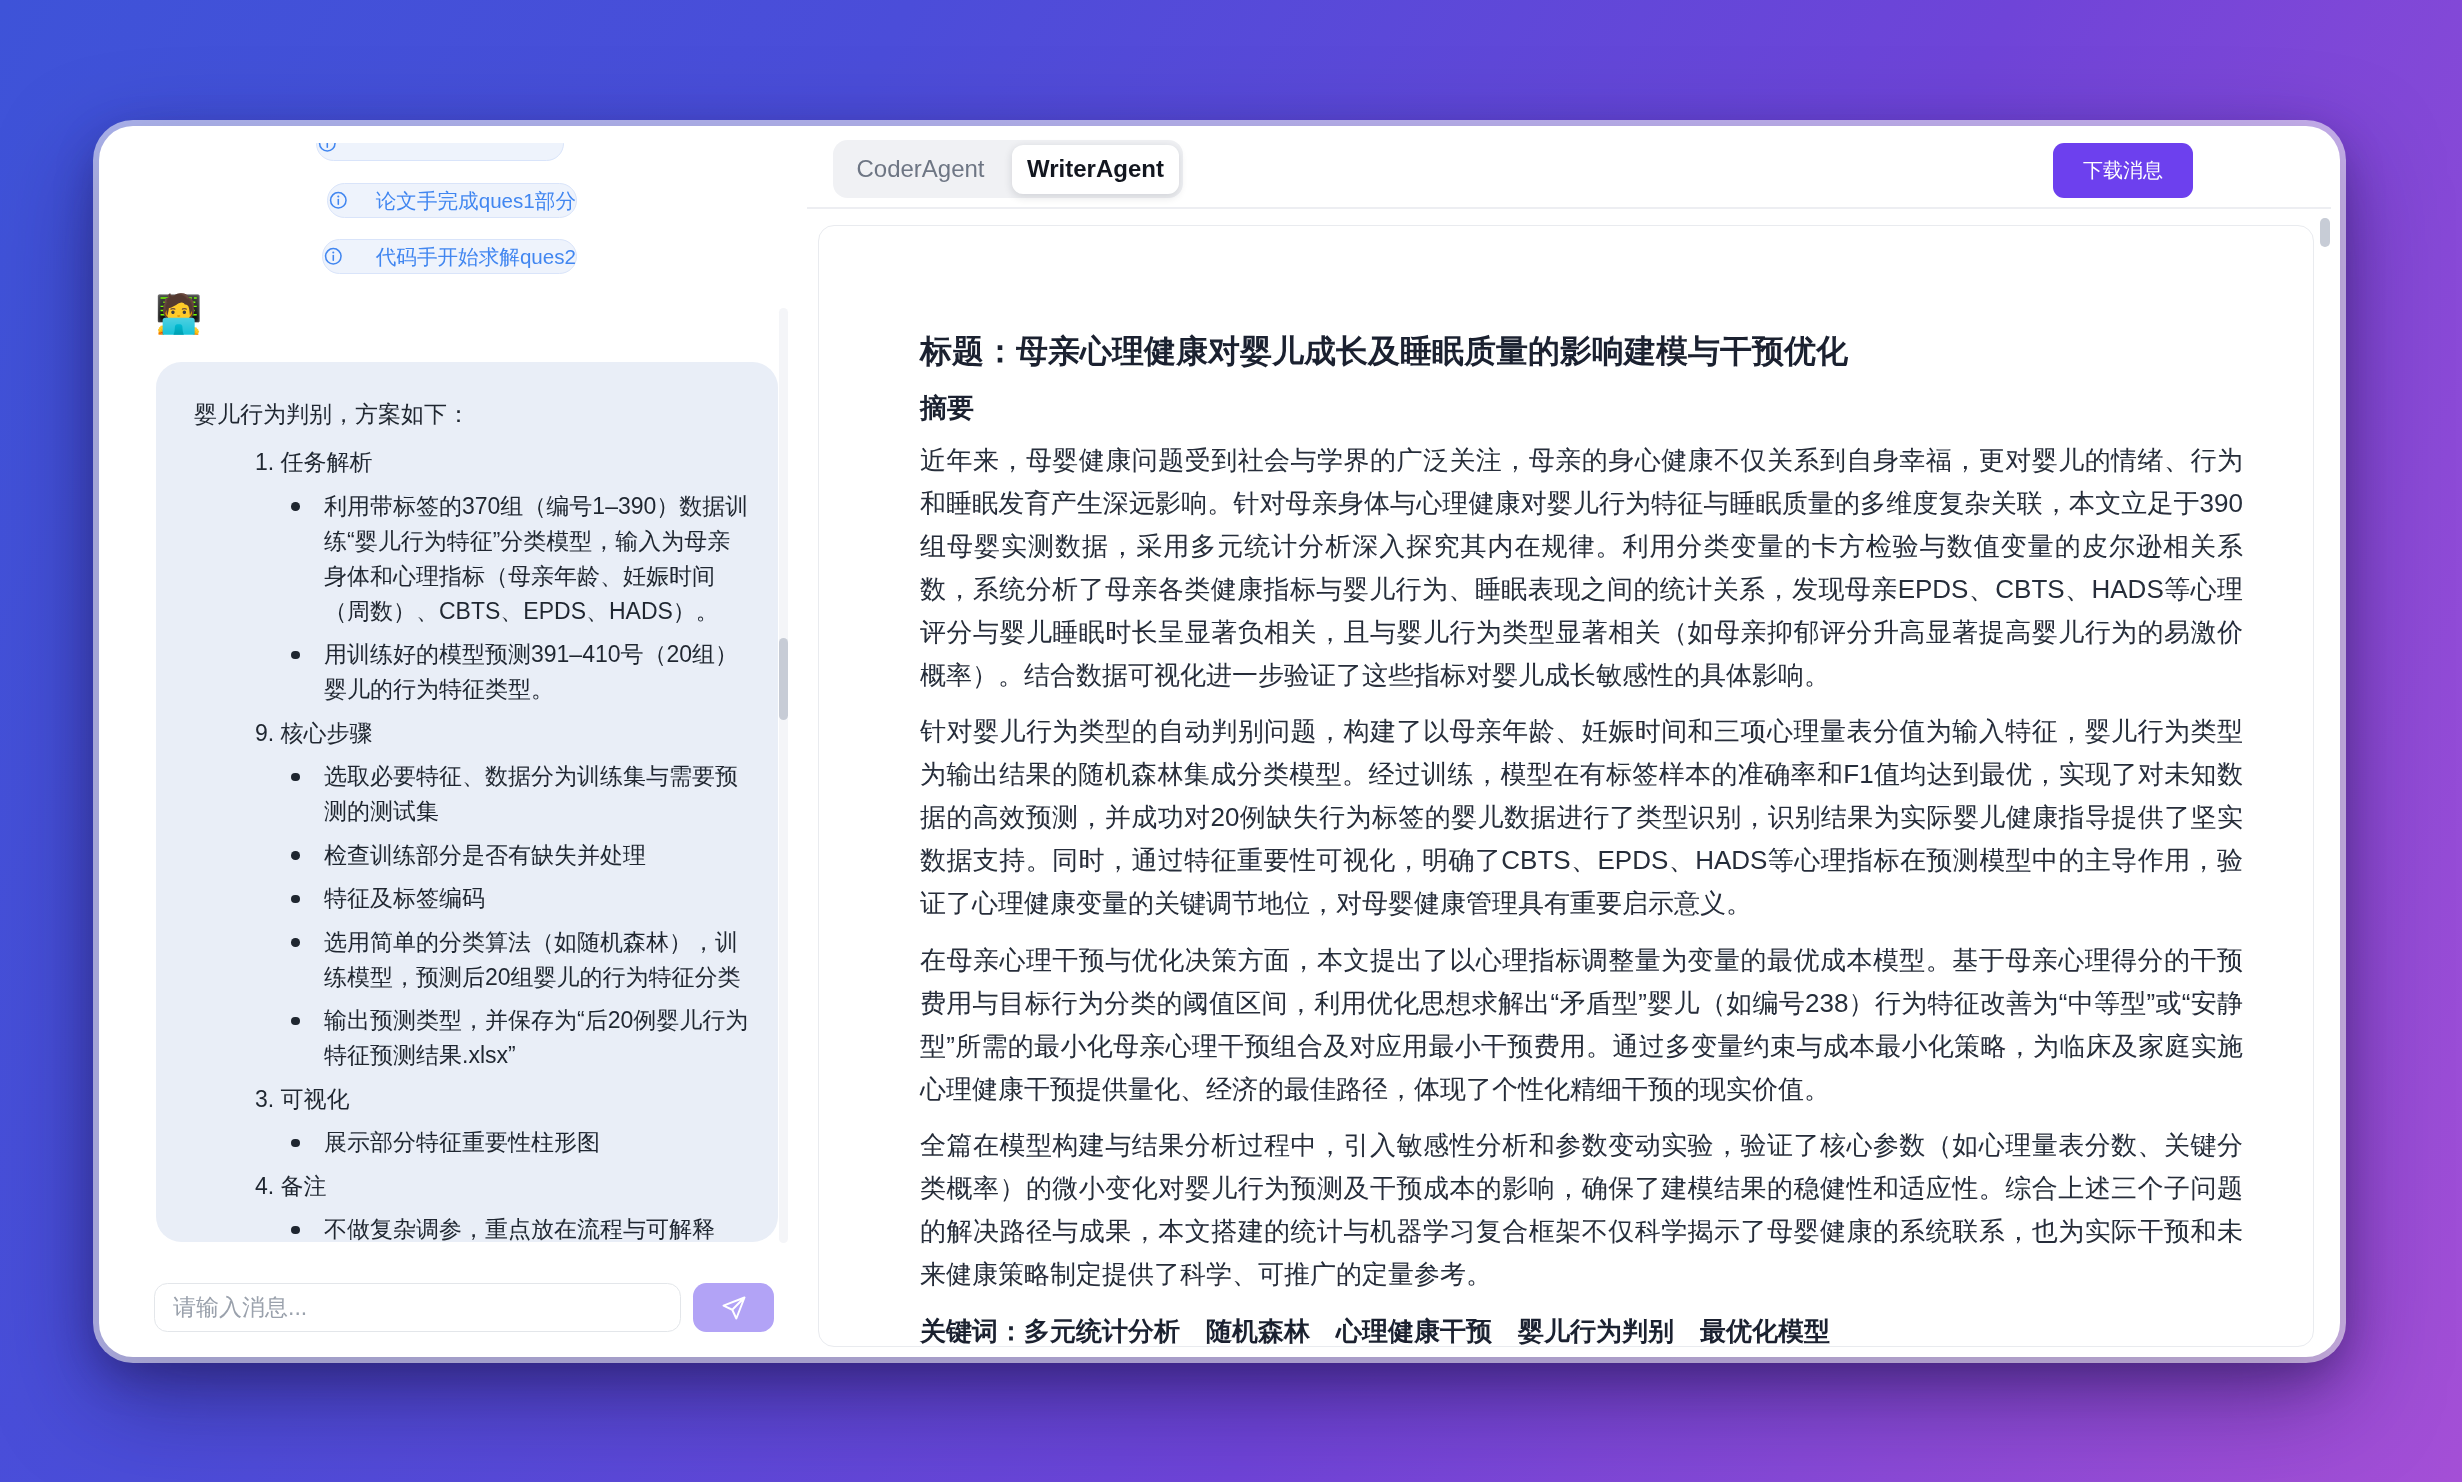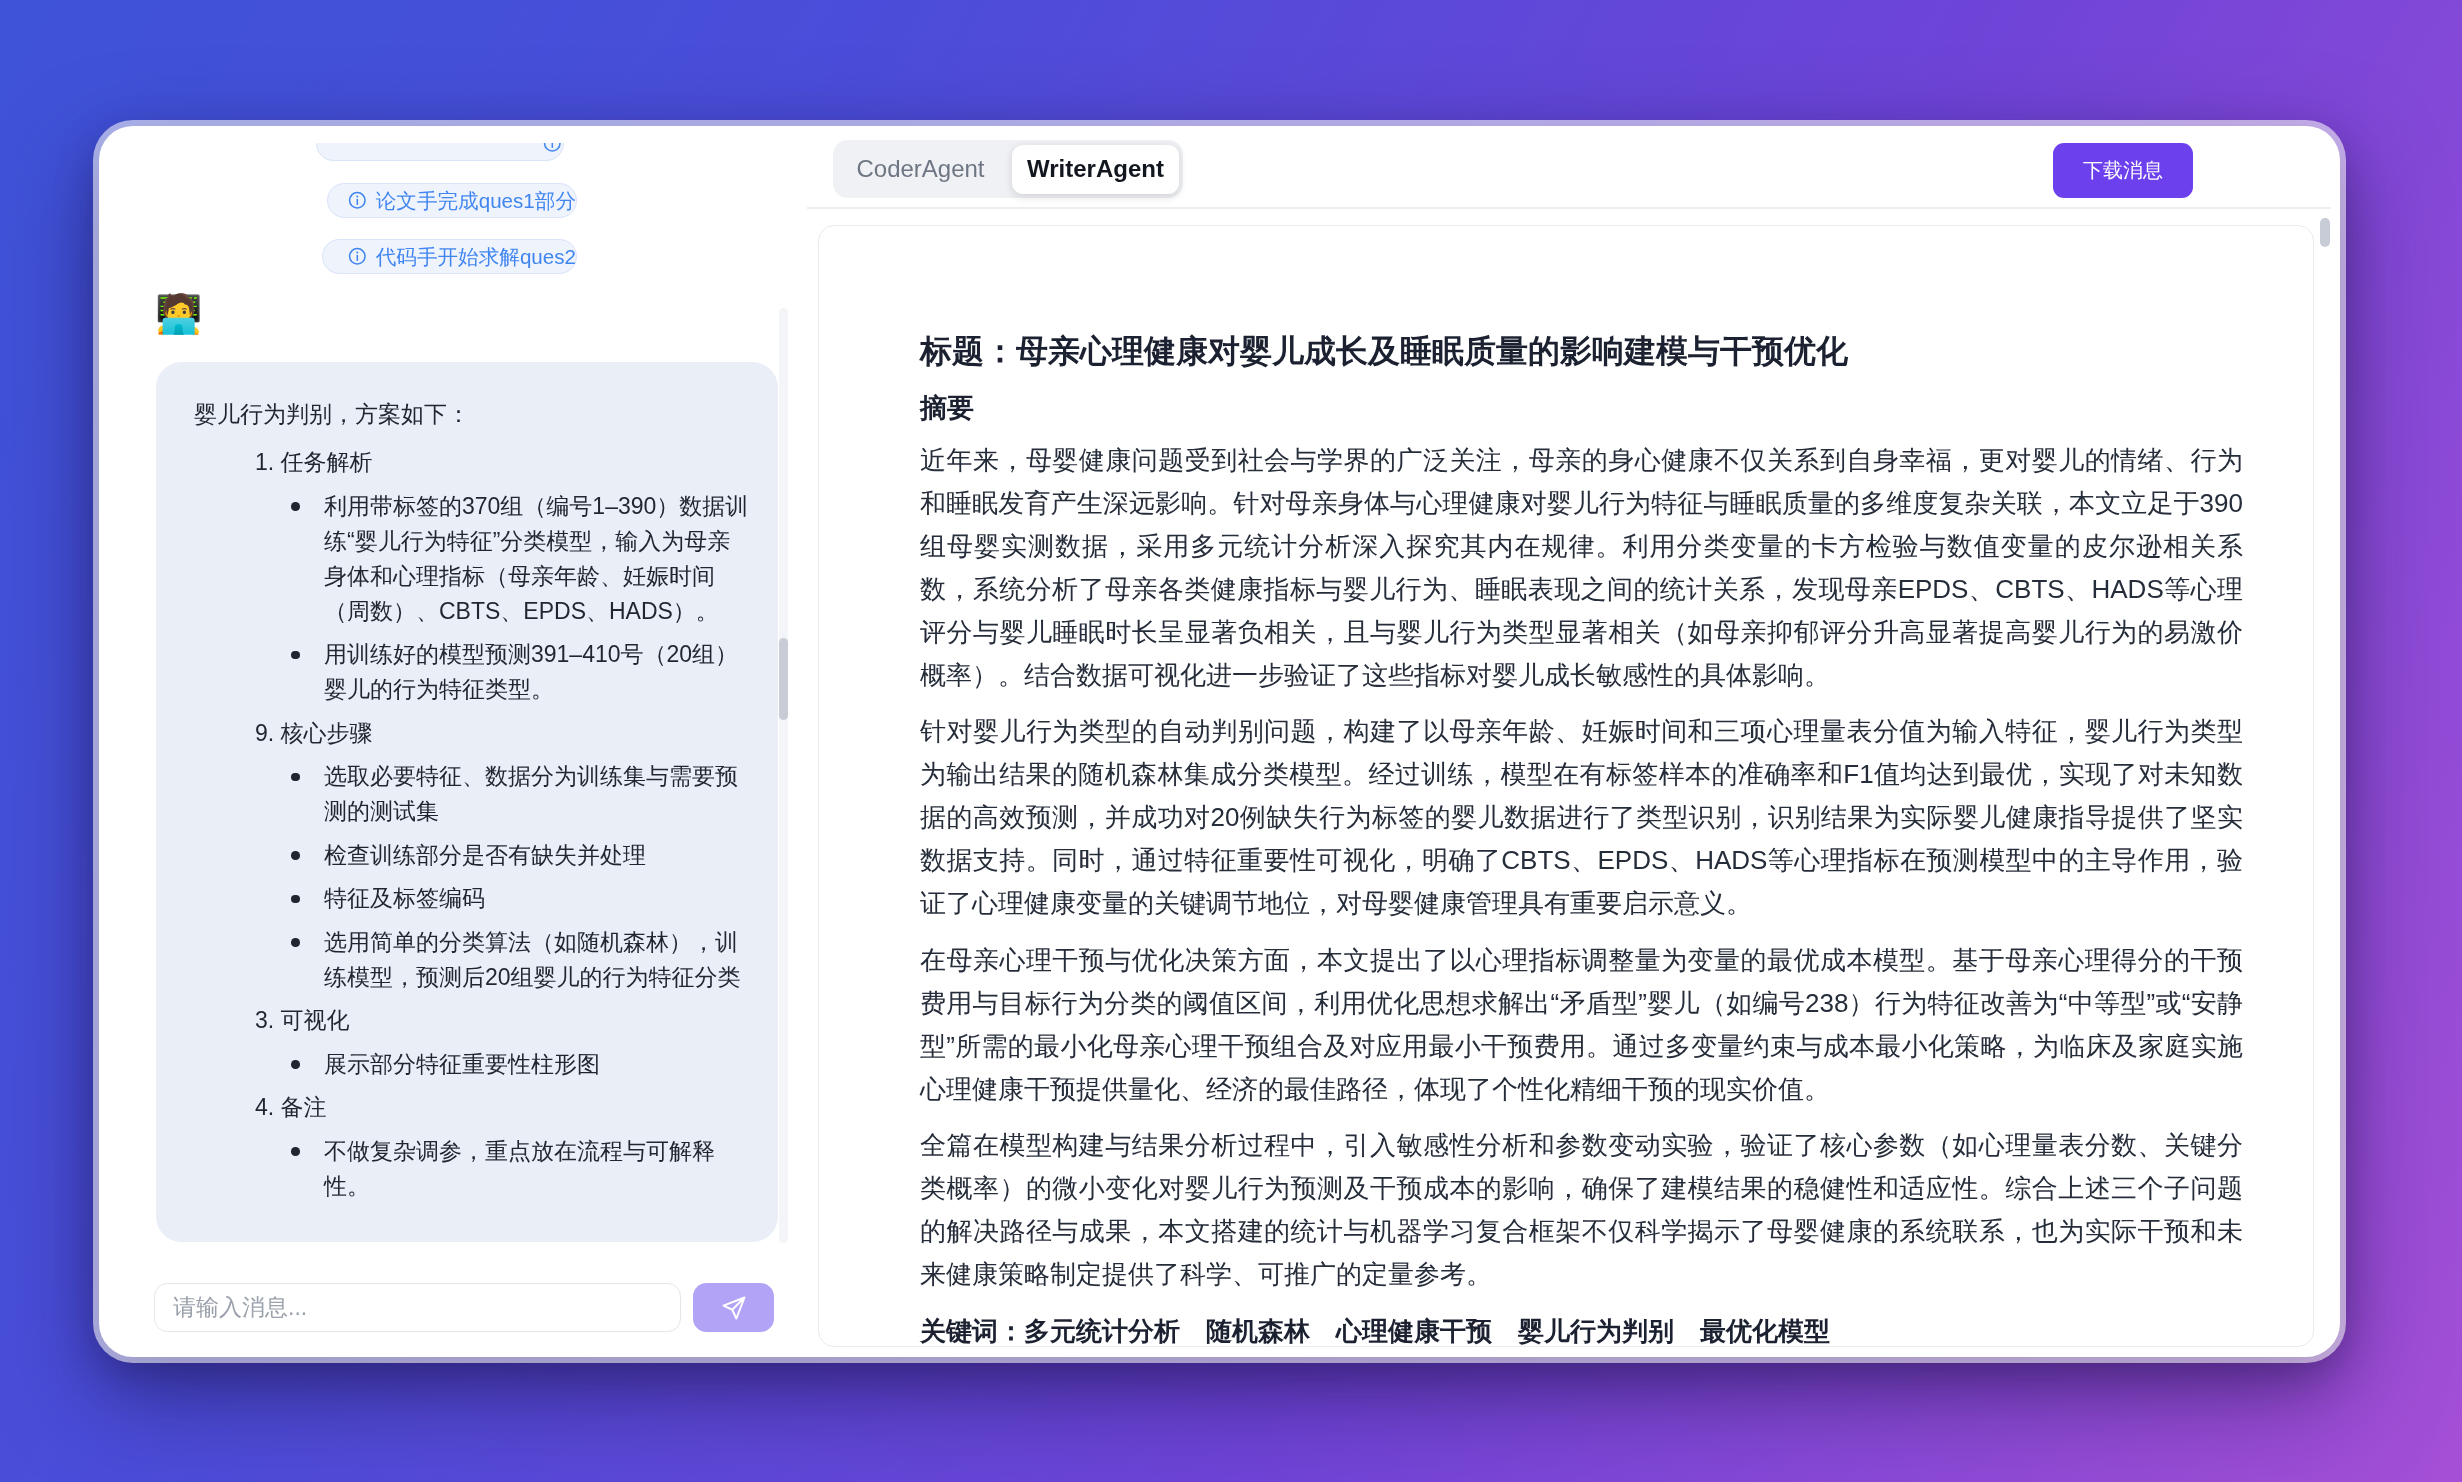--- a/index.html
+++ b/index.html
@@ -3,21 +3,21 @@
 <meta charset="utf-8">
 <style>
   html,body{margin:0;padding:0;background:#3e53d8;}
   .stage{position:relative;width:2462px;height:1483px;overflow:hidden;
     background:linear-gradient(118deg,#3e53d8 0%,#4b4dd9 28%,#6f44d8 62%,#a44fd6 100%);
     font-family:"Liberation Sans","DejaVu Sans",sans-serif;}
   .card{position:absolute;left:99px;top:126px;width:2241px;height:1231px;background:#ffffff;border-radius:34px;
     box-shadow:0 0 0 6px rgba(255,255,255,.55),0 36px 97px rgba(25,15,70,.5),0 15px 42px rgba(25,15,70,.35);}
   
   .chat{position:absolute;left:0;top:0;width:719px;height:100%;}
-  .chip{box-sizing:border-box;display:flex;align-items:center;justify-content:flex-end;gap:8.5px;
+  .chip{box-sizing:border-box;display:flex;align-items:center;justify-content:space-between;gap:8.5px;
     background:#eef3fc;border:1.2px solid #d9e4fa;border-radius:606px;color:#4186f0;font-size:20.6px;}
   .chip svg{flex:0 0 auto;}
   .chip-clip{position:absolute;left:217px;top:17px;width:248px;height:20.6px;overflow:hidden;}
   .chip-clip .chip{position:absolute;left:0;top:-17px;width:248px;height:35px;}
   .chip1{position:absolute;left:228px;top:57px;width:250px;height:35px;}
   .chip2{position:absolute;left:223px;top:113px;width:255px;height:35px;}
   .avatar{position:absolute;left:56px;top:169px;font-size:38px;line-height:1;}
   .bubble{position:absolute;left:57px;top:236px;width:622px;height:880px;background:#e9eef7;border-radius:25.5px;
     box-sizing:border-box;padding:35px 29px 0 38px;overflow:hidden;color:#1f2630;font-size:23px;line-height:35px;}
   .bubble .intro{margin-bottom:13.4px;}
@@ -92,20 +92,21 @@
       <div class="bubble">
         <div class="intro">婴儿行为判别，方案如下：</div>
         <div class="num-item">1. 任务解析</div>
         <div class="bullet-item">利用带标签的370组（编号1–390）数据训练“婴儿行为特征”分类模型，输入为母亲身体和心理指标（母亲年龄、妊娠时间（周数）、CBTS、EPDS、HADS）。</div>
         <div class="bullet-item">用训练好的模型预测391–410号（20组）婴儿的行为特征类型。</div>
         <div class="num-item">9. 核心步骤</div>
         <div class="bullet-item">选取必要特征、数据分为训练集与需要预测的测试集</div>
         <div class="bullet-item">检查训练部分是否有缺失并处理</div>
         <div class="bullet-item">特征及标签编码</div>
         <div class="bullet-item">选用简单的分类算法（如随机森林），训练模型，预测后20组婴儿的行为特征分类</div>
+        <div class="bullet-item">输出预测类型，并保存为“后20例婴儿行为特征预测结果.xlsx”</div>
         <div class="num-item">3. 可视化</div>
         <div class="bullet-item">展示部分特征重要性柱形图</div>
         <div class="num-item">4. 备注</div>
         <div class="bullet-item">不做复杂调参，重点放在流程与可解释性。</div>
 
       </div>
 
       <div class="chat-track"></div>
       <div class="chat-thumb"></div>
 

